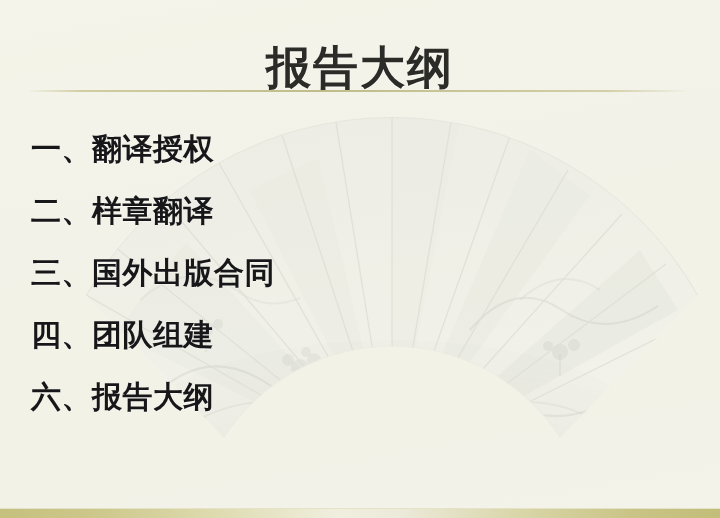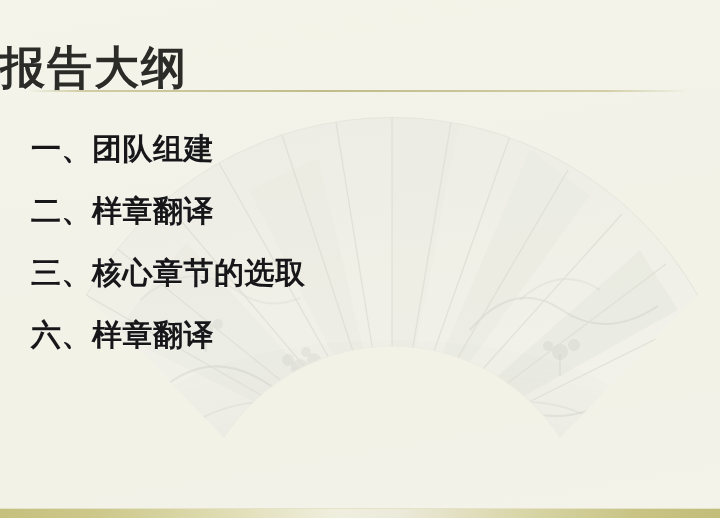--- a/index.html
+++ b/index.html
@@ -30,21 +30,21 @@
     height: 518px;
     display: block;
   }
 
   
   #title-block {
     position: absolute;
     left: 0;
     top: 14px;
     width: 720px;
-    text-align: left;
+    text-align: center;
   }
   #slide-title {
     display: inline-block;
     font-family: "DejaVu Sans", "Liberation Sans", sans-serif;
     font-size: 45px;
     font-weight: bold;
     letter-spacing: 2px;
     color: #2b2b28;
     line-height: 1.05;
     text-shadow: 0 1px 0 rgba(255,255,255,0.55);
@@ -217,22 +217,23 @@
     </svg>
   </div>
 
   <div id="title-block">
     <h1 id="slide-title">报告大纲</h1>
   </div>
 
   <div id="title-divider"></div>
 
   <div id="outline-list">
-    <div class="outline-item">一、团队组建</div>
+    <div class="outline-item">一、翻译授权</div>
     <div class="outline-item">二、样章翻译</div>
-    <div class="outline-item">三、核心章节的选取</div>
-    <div class="outline-item">六、样章翻译</div>
+    <div class="outline-item">三、国外出版合同</div>
+    <div class="outline-item">四、团队组建</div>
+    <div class="outline-item">六、报告大纲</div>
   </div>
 
   <div id="bottom-bar-hairline"></div>
   <div id="bottom-bar"></div>
 
 </div>
 
 </body></html>

